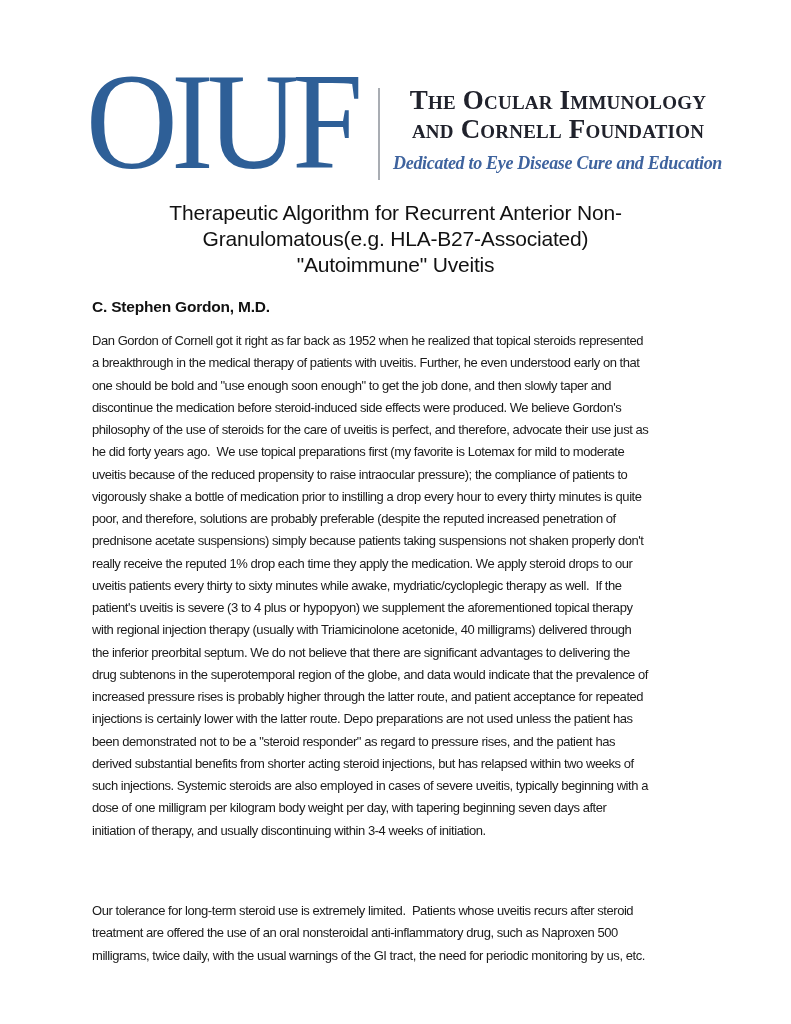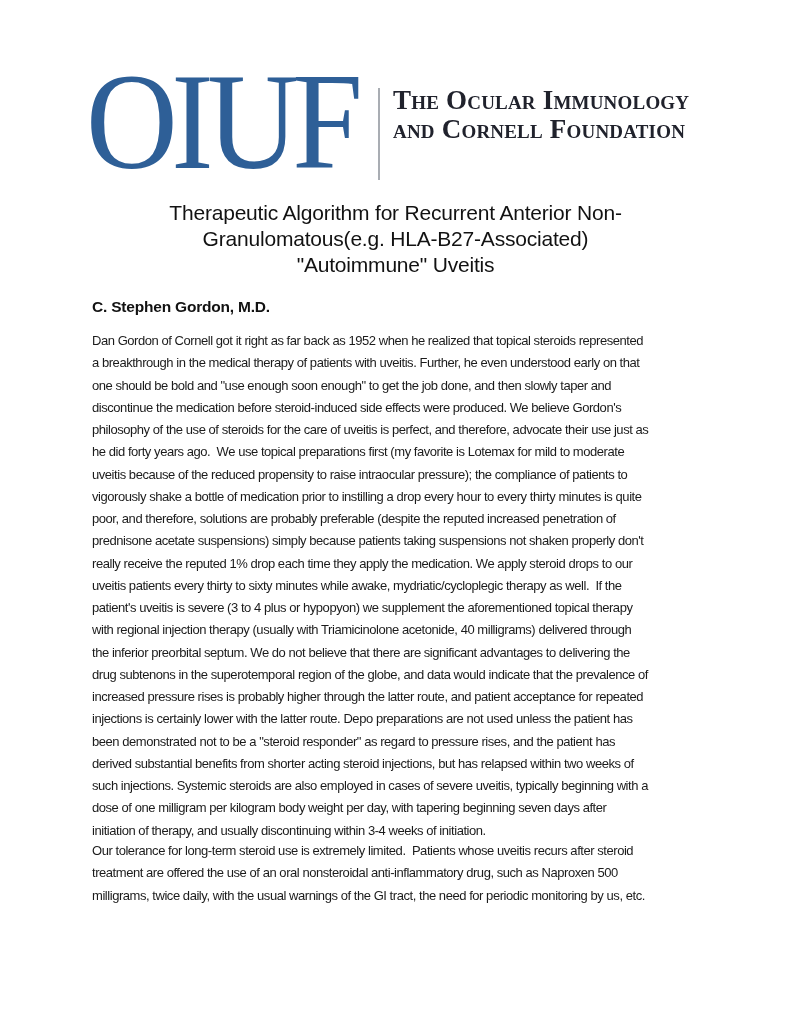--- a/index.html
+++ b/index.html
@@ -43,20 +43,21 @@
   }
   .org-name {
     font-family: "Liberation Serif", serif;
     font-variant: small-caps;
     font-weight: 600;
     font-size: 27px;
     line-height: 29px;
     letter-spacing: 0.2px;
     color: #20222c;
     white-space: nowrap;
+    text-align: center;
   }
   .org-tagline {
     margin-top: 9px;
     font-family: "Liberation Serif", serif;
     font-style: italic;
     font-weight: 600;
     font-size: 18px;
     letter-spacing: -0.3px;
     color: #3e639e;
     white-space: nowrap;
@@ -90,34 +91,35 @@
     position: absolute;
     left: 92px;
     margin: 0;
     font-size: 13px;
     line-height: 22.25px;
     letter-spacing: -0.45px;
     color: #1b1b1b;
     white-space: pre;
   }
   .para-1 { top: 330px; }
-  .para-2 { top: 840px; }
+  .para-2 { top: 900px; }
 </style>
 </head>
 <body>
 
 <div class="page">
 
   <div class="logo-acronym">OIUF</div>
 
   <div class="logo-divider"></div>
 
   <div class="org-block">
     <div class="org-name">The Ocular Immunology</div>
     <div class="org-name">and Cornell Foundation</div>
+    <div class="org-tagline">Dedicated to Eye Disease Cure and Education</div>
   </div>
 
   <h1 class="doc-title">Therapeutic Algorithm for Recurrent Anterior Non-
 Granulomatous(e.g. HLA-B27-Associated)
 "Autoimmune" Uveitis</h1>
 
   <div class="author">C. Stephen Gordon, M.D.</div>
 
   <p class="para para-1">Dan Gordon of Cornell got it right as far back as 1952 when he realized that topical steroids represented
 a breakthrough in the medical therapy of patients with uveitis. Further, he even understood early on that

